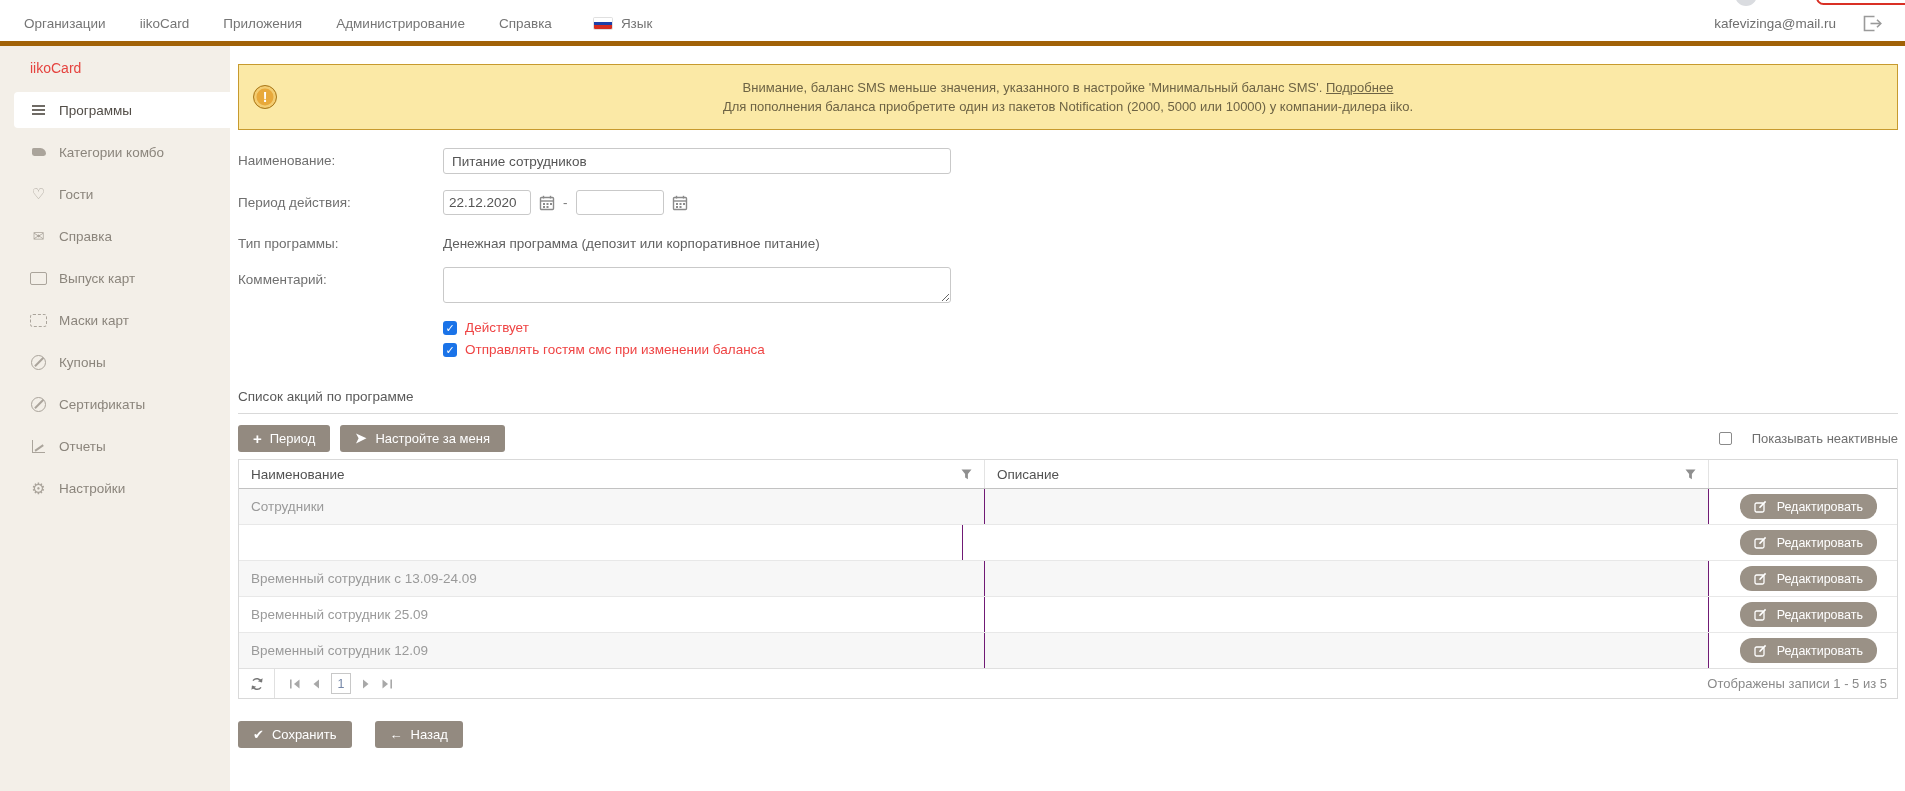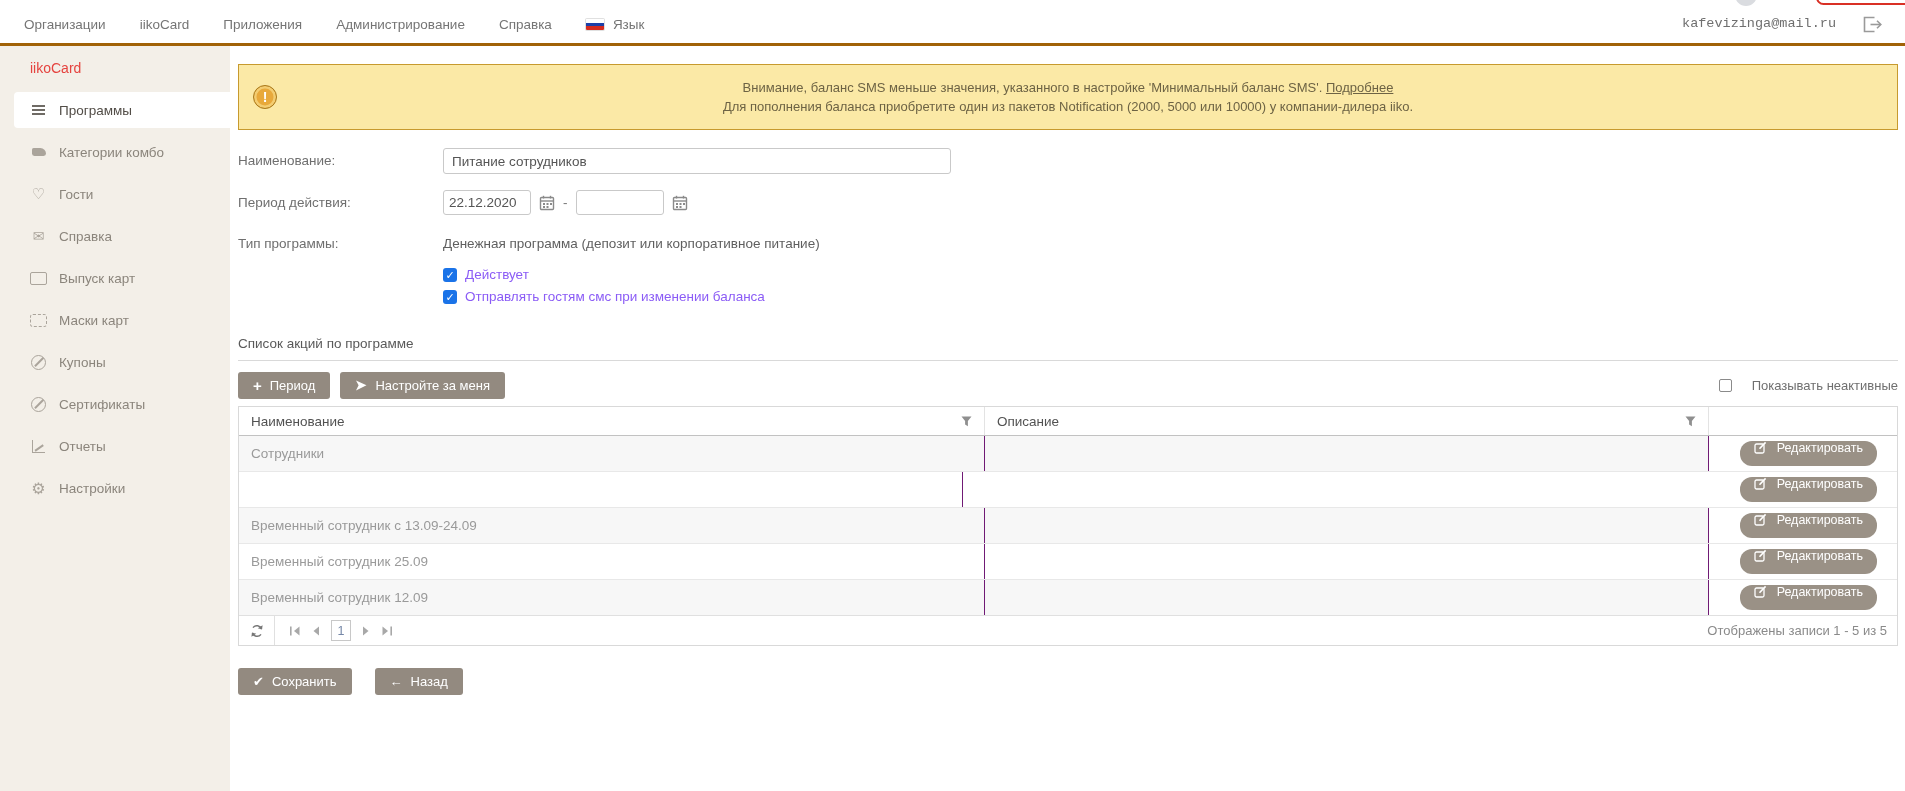--- a/index.html
+++ b/index.html
@@ -8,26 +8,26 @@
 
   
   .chrome-strip{ height:6px; position:relative; background:#fff; overflow:hidden; }
   .chrome-circle{ position:absolute; left:1735px; top:-16px; width:22px; height:22px;
     border-radius:50%; background:#dadce0; }
   .chrome-pill{ position:absolute; left:1816px; top:-10px; width:96px; height:15px;
     border:2px solid #d93025; border-radius:8px; background:#fff; }
 
   
   .topbar{ height:40px; display:flex; align-items:center; padding:0 22px 0 24px;
-    border-bottom:3px solid #a16207; background:#fff; }
+    border-bottom:5px solid #a16207; background:#fff;gap:8px; }
   .nav-item{ margin-right:34px; color:#757575; cursor:pointer; white-space:nowrap; }
   .nav-lang{ display:flex; align-items:center; gap:9px; color:#757575; cursor:pointer; }
   .flag{ width:18px; height:11px; border-radius:1px; box-shadow:0 0 0 1px #e0e0e0;
     background:linear-gradient(to bottom,#fff 0 33%,#1c3fa8 33% 66%,#d52b1e 66% 100%); }
-  .topbar-right{ margin-left:auto; display:flex; align-items:flex-start; gap:26px;font-family:Liberation Mono, monospace; }
+  .topbar-right{ margin-left:auto; display:flex; align-items:center; gap:26px; }
   .user-email{ color:#6f6f6f; font-size:13.5px; }
   .logout-btn{ cursor:pointer; display:flex; align-items:center; }
 
   
   .layout{ display:flex; height:745px; }
   .sidebar{ width:230px; flex-shrink:0; background:#f3efe8; padding-top:14px; }
   .brand{ color:#e5433f; font-size:14px; padding-left:30px; margin-bottom:16px; }
   .menu-item{ height:36px; display:flex; align-items:center; padding-left:30px;
     color:#8b857c; margin-bottom:6px; cursor:pointer; }
   .menu-item.active{ background:#fff; margin-left:14px; padding-left:16px;
@@ -82,21 +82,21 @@
   .type-value{ padding-top:5px; color:#5f5f5f; }
   .comment-wrap{ position:relative; }
   .comment-area{ width:508px; height:36px; border:1px solid #c9c9c9; border-radius:3px;
     padding:4px 8px; font-size:13.5px; color:#555; resize:both;
     font-family:"Liberation Sans",sans-serif; outline:none; }
 
   .checkbox-group{ margin-left:205px; margin-top:14px; }
   .cb-row{ display:flex; align-items:center; margin-bottom:7px; cursor:pointer; }
   .cb-on{ width:14px; height:14px; background:#1a73e8; border-radius:3px; color:#fff;
     font-size:11px; line-height:14px; text-align:center; margin-right:8px; flex-shrink:0; }
-  .cb-label{ color:#8b5cf6; }
+  .cb-label{ color:#ef4444; }
 
   .section-title{ margin-top:32px; color:#595959; padding-bottom:9px;
     border-bottom:1px solid #d9d9d9; }
 
   .toolbar{ display:flex; align-items:center; margin-top:11px; margin-bottom:7px; }
   .btn{ background:#938a80; color:#fff; font-size:13px; height:27px; padding:0 15px;
     border:none; border-radius:3px; display:inline-flex; align-items:center; gap:8px;
     margin-right:10px; cursor:pointer; font-family:"Liberation Sans",sans-serif; }
   .btn-plus{ font-size:15px; font-weight:bold; line-height:1; }
   .show-inactive{ margin-left:auto; display:flex; align-items:center; gap:20px;
@@ -110,21 +110,21 @@
     color:#525252; border-right:1px solid #e3e3e3; }
   .th1{ width:746px; flex-shrink:0; } .th2{ width:724px; flex-shrink:0; } .th3{ flex:1; border-right:none; }
   .filter-btn{ background:none; border:none; cursor:pointer; display:flex; padding:0; }
   .tr{ display:flex; height:36px; border-bottom:1px solid #e8e8e8; font-size:13.5px; color:#9a9a9a; }
   .tr:last-of-type{ border-bottom:1px solid #e0e0e0; }
   .td{ display:flex; align-items:center; padding:0 12px; border-right:1px solid #701a75; }
   .td1{ width:746px; flex-shrink:0; } .td2{ width:724px; flex-shrink:0; }
   .td3{ flex:1; border-right:none; justify-content:flex-end; padding-right:20px; background:#fff; }
   .tr:nth-child(odd) .td1, .tr:nth-child(odd) .td2{ background:#f7f7f7; }
   .edit-btn{ background:#9a9186; color:#fff; border:none; border-radius:12px; height:25px;
-    padding:0 14px; display:inline-flex; align-items:flex-start; gap:10px; font-size:12.5px;
+    padding:0 14px; display:inline-flex; align-items:center; gap:10px; font-size:12.5px;
     cursor:pointer; font-family:"Liberation Sans",sans-serif; }
 
   .pagination{ display:flex; align-items:center; height:29px; background:#fff; }
   .pg-refresh{ width:36px; height:100%; display:flex; align-items:center; justify-content:center;
     border-right:1px solid #e0e0e0; background:none; border-top:none; border-left:none;
     border-bottom:none; cursor:pointer; }
   .pg-controls{ display:flex; align-items:center; gap:11px; padding-left:14px; }
   .pg-arrow{ background:none; border:none; padding:0; display:flex; cursor:pointer; }
   .pg-page{ min-width:20px; height:21px; border:1px solid #c8c8c8; background:#fff;
     display:flex; align-items:center; justify-content:center; font-size:12.5px; color:#7587a8; }
@@ -276,20 +276,26 @@
           </svg>
         </button>
       </div>
     </div>
 
     <div class="form-row">
       <div class="form-label">Тип программы:</div>
       <div class="type-value">Денежная программа (депозит или корпоративное питание)</div>
     </div>
 
+    <div class="form-row" style="margin-bottom:0">
+      <div class="form-label">Комментарий:</div>
+      <div class="comment-wrap">
+        <textarea class="comment-area" style=""></textarea>
+      </div>
+    </div>
 
     <div class="checkbox-group">
       <div class="cb-row">
         <span class="cb-on">✓</span>
         <span class="cb-label">Действует</span>
       </div>
       <div class="cb-row">
         <span class="cb-on">✓</span>
         <span class="cb-label">Отправлять гостям смс при изменении баланса</span>
       </div>

